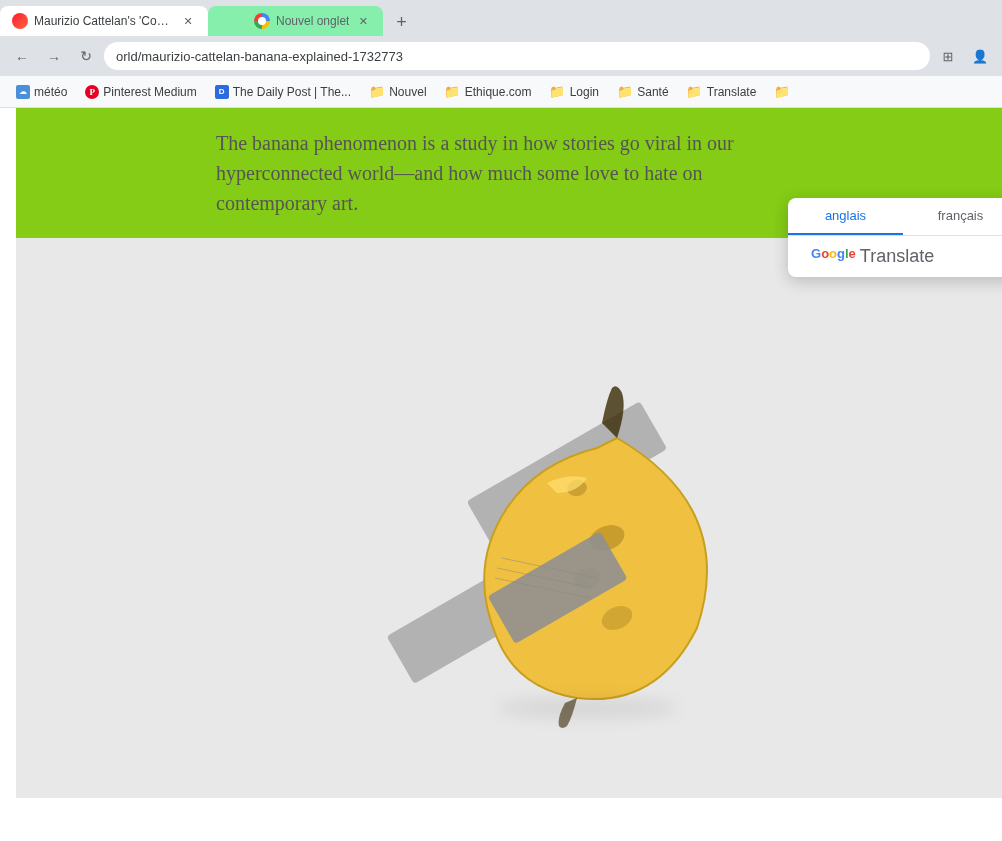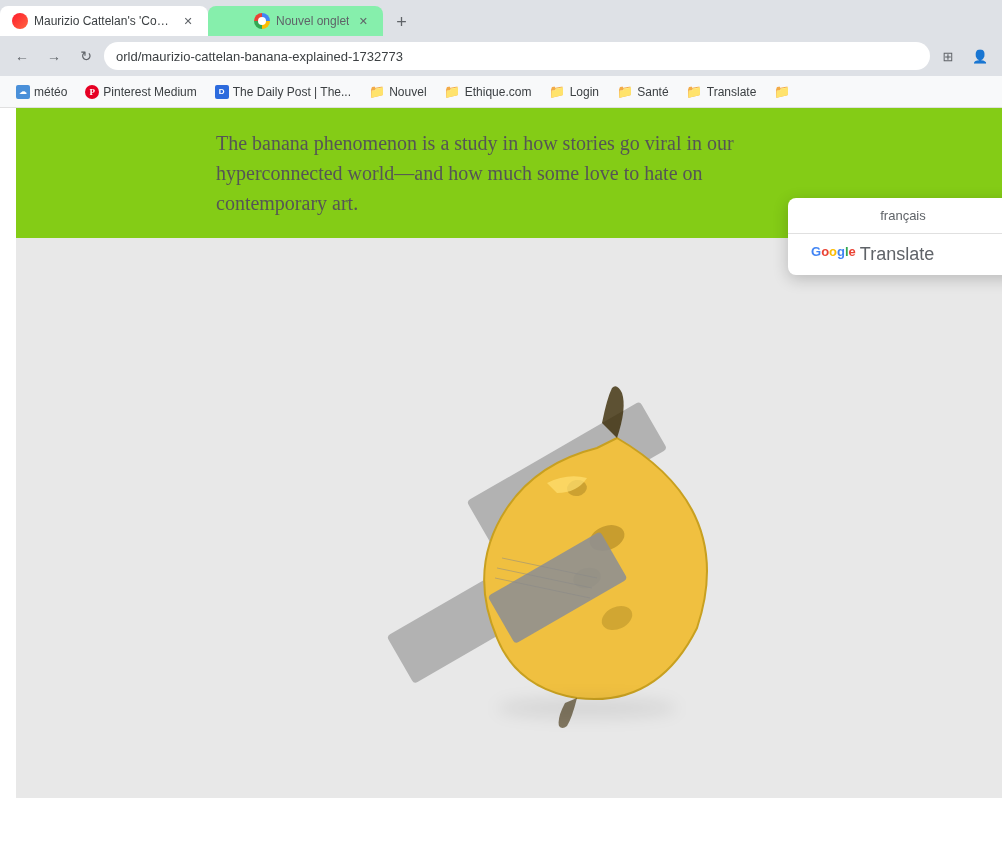--- a/index.html
+++ b/index.html
@@ -360,20 +360,23 @@
       <line x1="185" y1="250" x2="280" y2="270" stroke="#888" stroke-width="1" opacity="0.5"></line>
       <line x1="180" y1="260" x2="275" y2="280" stroke="#888" stroke-width="1" opacity="0.5"></line>
       <line x1="178" y1="270" x2="273" y2="290" stroke="#888" stroke-width="1" opacity="0.5"></line>
     </svg>
 
     <div style="position:absolute;bottom:80px;left:50%;transform:translateX(-20px);width:180px;height:20px;background:rgba(0,0,0,0.08);border-radius:50%;filter:blur(8px);"></div>
   </div>
 
   <div class="translate-popup">
     <div class="translate-tabs">
+      <div class="translate-tab active">
+        <span>anglais</span>
+      </div>
       <div class="translate-tab">
         <span>français</span>
       </div>
     </div>
     <div class="translate-branding">
       <span class="google-translate-logo">
         <span class="google-g">G</span><span class="google-o1">o</span><span class="google-o2">o</span><span class="google-g2">g</span><span class="google-l">l</span><span class="google-e">e</span>
       </span>
       <span class="translate-word">Translate</span>
     </div>

